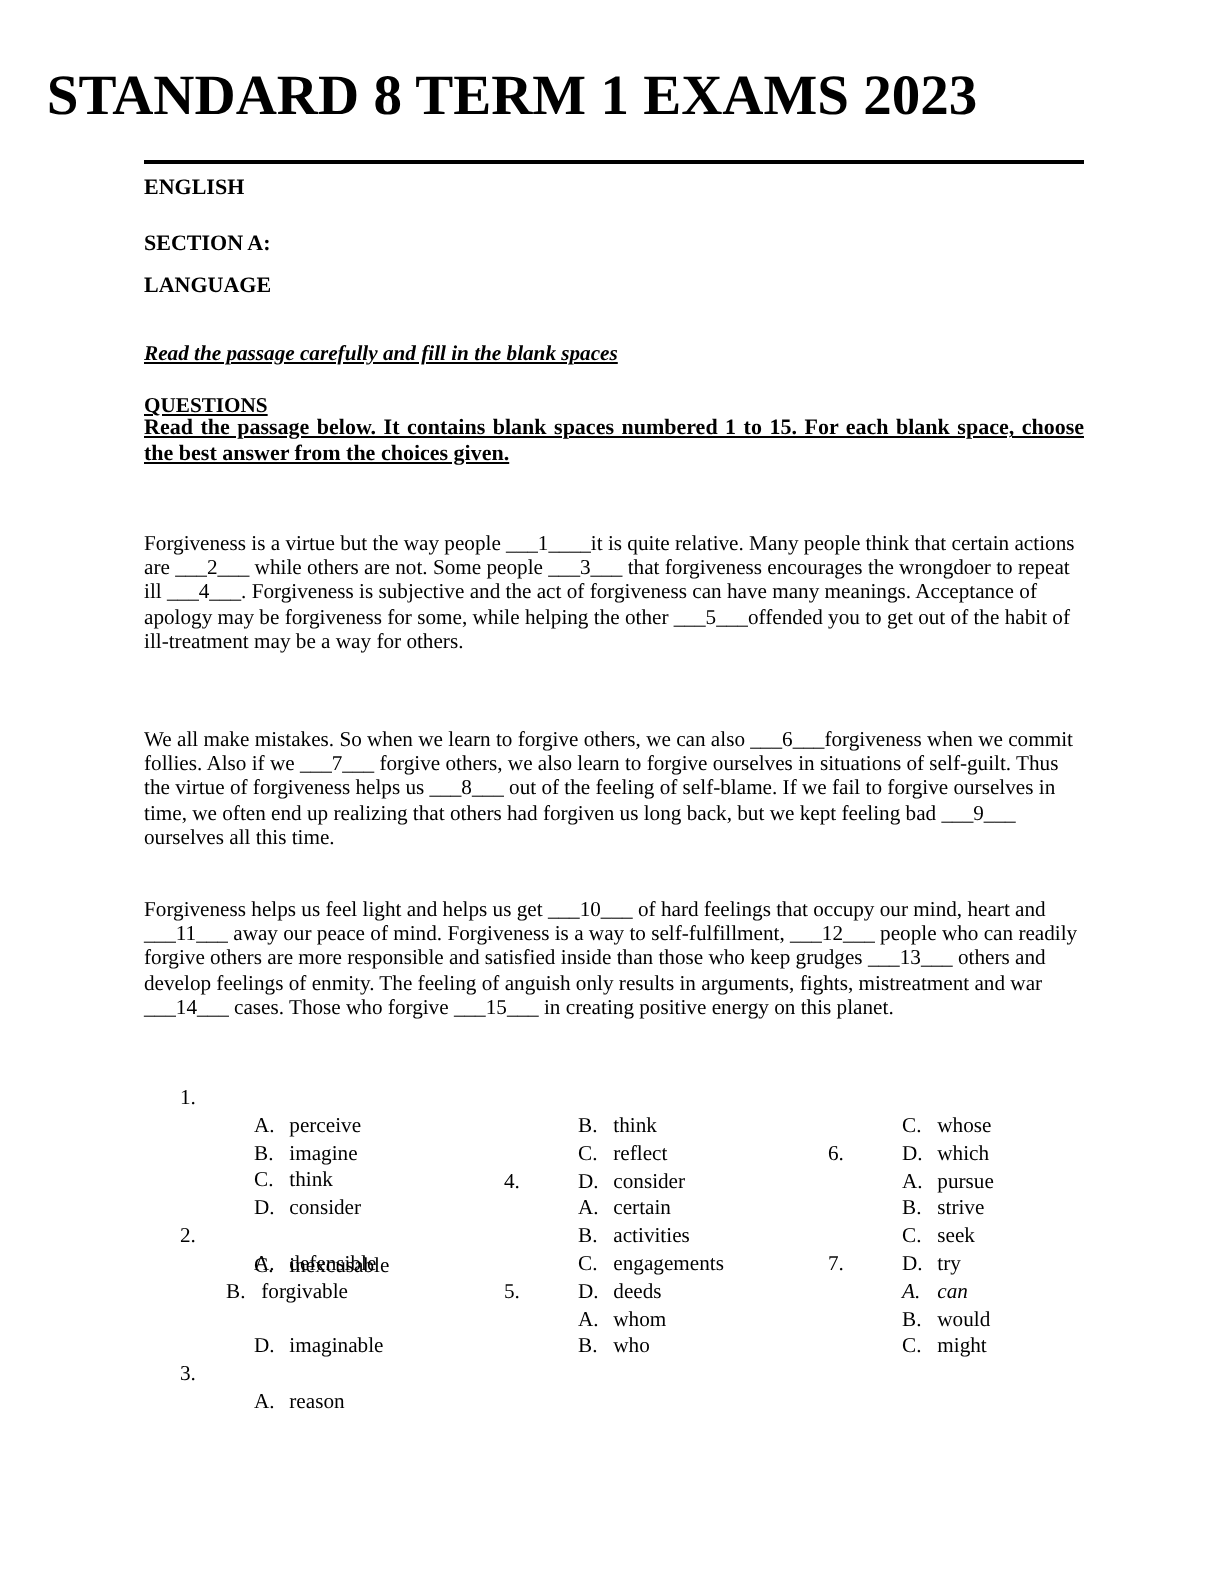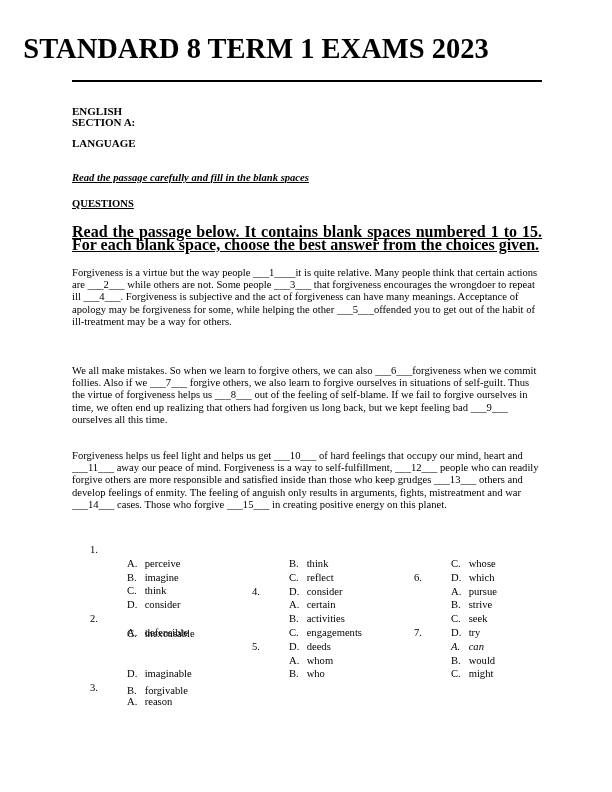--- a/index.html
+++ b/index.html
@@ -13,59 +13,59 @@
   }
   .rule {
     position: absolute; left: 72px; top: 80px; width: 470px; height: 2px; background: #000;
   }
   .meta { position: absolute; left: 72px; font-weight: bold; font-size: 11px; }
   .instr {
     position: absolute; left: 72px; font-size: 10.6px; font-weight: bold; text-decoration: underline;
   }
   .instr.italic { font-style: italic; }
   .directions {
-    position: absolute; left: 72px; top: 225px; width: 470px; font-size: 16px; font-weight: bold;
+    position: absolute; left: 72px; top: 208px; width: 470px; font-size: 11px; font-weight: bold;
     text-decoration: underline; line-height: 13px; text-align: justify;
   }
   .para {
     position: absolute; left: 72px; width: 470px; font-size: 10.6px; line-height: 12.2px;
   }
   .qnum { position: absolute; font-size: 10.6px; }
   .opt { position: absolute; font-size: 10.6px; white-space: nowrap; }
   .opt .letter { display: inline-block; width: 15px; }
 </style>
 </head>
 <body>
 
 <div>
   <div class="title">STANDARD 8 TERM 1 EXAMS 2023</div>
   <div class="rule"></div>
 
-  <div class="meta" style="top:105px;text-align:right;">ENGLISH</div>
+  <div class="meta" style="top:88px;text-align:right;">ENGLISH</div>
   <div class="meta" style="top:116px;">SECTION A:</div>
   <div class="meta" style="top:137px;">LANGUAGE</div>
 
   <div class="instr italic" style="top:172px;">Read the passage carefully and fill in the blank spaces</div>
   <div class="instr" style="top:198px;">QUESTIONS</div>
 
   <div class="directions">Read the passage below. It contains blank spaces numbered 1 to 15. For each blank space, choose the best answer from the choices given.</div>
 
   <div class="para" style="top:267px;">Forgiveness is a virtue but the way people ___1____it is quite relative. Many people think that certain actions are ___2___ while others are not. Some people ___3___ that forgiveness encourages the wrongdoer to repeat ill ___4___. Forgiveness is subjective and the act of forgiveness can have many meanings. Acceptance of apology may be forgiveness for some, while helping the other ___5___offended you to get out of the habit of ill-treatment may be a way for others.</div>
   <div class="para" style="top:365px;">We all make mistakes. So when we learn to forgive others, we can also ___6___forgiveness when we commit follies. Also if we ___7___ forgive others, we also learn to forgive ourselves in situations of self-guilt. Thus the virtue of forgiveness helps us ___8___ out of the feeling of self-blame. If we fail to forgive ourselves in time, we often end up realizing that others had forgiven us long back, but we kept feeling bad ___9___ ourselves all this time.</div>
   <div class="para" style="top:450px;">Forgiveness helps us feel light and helps us get ___10___ of hard feelings that occupy our mind, heart and ___11___ away our peace of mind. Forgiveness is a way to self-fulfillment, ___12___ people who can readily forgive others are more responsible and satisfied inside than those who keep grudges ___13___ others and develop feelings of enmity. The feeling of anguish only results in arguments, fights, mistreatment and war ___14___ cases. Those who forgive ___15___ in creating positive energy on this planet.</div>
 
   <div id="questions">
       <div class="qnum" style="left: 90px; top: 544px;">1.</div>
       <div class="opt" style="left: 127px; top: 557.8px;"><span class="letter">A.</span><span> perceive</span></div>
       <div class="opt" style="left: 127px; top: 571.6px;"><span class="letter">B.</span><span> imagine</span></div>
       <div class="opt" style="left: 127px; top: 585.4px;"><span class="letter">C.</span><span> think</span></div>
       <div class="opt" style="left: 127px; top: 599.2px;"><span class="letter">D.</span><span> consider</span></div>
       <div class="qnum" style="left: 90px; top: 613px;">2.</div>
       <div class="opt" style="left: 127px; top: 626.8px;"><span class="letter">A.</span><span> defensible</span></div>
-      <div class="opt" style="left: 127px; top: 640.6px; margin-top: 44px;"><span class="letter">B.</span><span> forgivable</span></div>
+      <div class="opt" style="left: 113px; top: 640.6px;"><span class="letter">B.</span><span> forgivable</span></div>
       <div class="opt" style="left: 127px; top: 628px;"><span class="letter">C.</span><span> inexcusable</span></div>
       <div class="opt" style="left: 127px; top: 668.2px;"><span class="letter">D.</span><span> imaginable</span></div>
       <div class="qnum" style="left: 90px; top: 682px;">3.</div>
       <div class="opt" style="left: 127px; top: 695.8px;"><span class="letter">A.</span><span> reason</span></div>
       <div class="opt" style="left: 289px; top: 558px;"><span class="letter">B.</span><span> think</span></div>
       <div class="opt" style="left: 289px; top: 571.8px;"><span class="letter">C.</span><span> reflect</span></div>
       <div class="opt" style="left: 289px; top: 585.6px;"><span class="letter">D.</span><span> consider</span></div>
       <div class="qnum" style="left: 252px; top: 585.6px;">4.</div>
       <div class="opt" style="left: 289px; top: 599.4px;"><span class="letter">A.</span><span> certain</span></div>
       <div class="opt" style="left: 289px; top: 613.2px;"><span class="letter">B.</span><span> activities</span></div>

